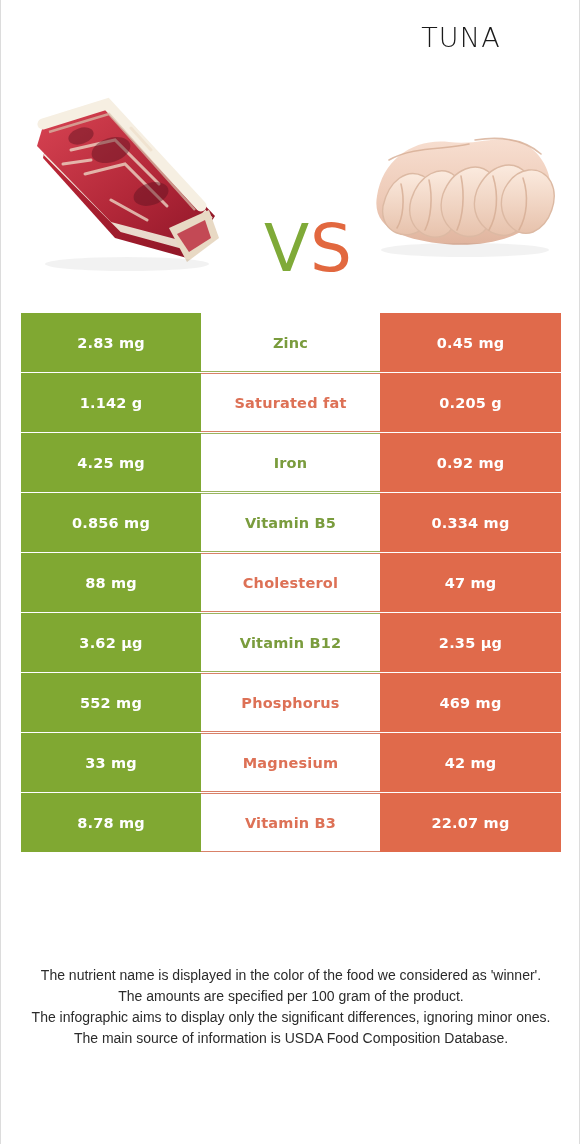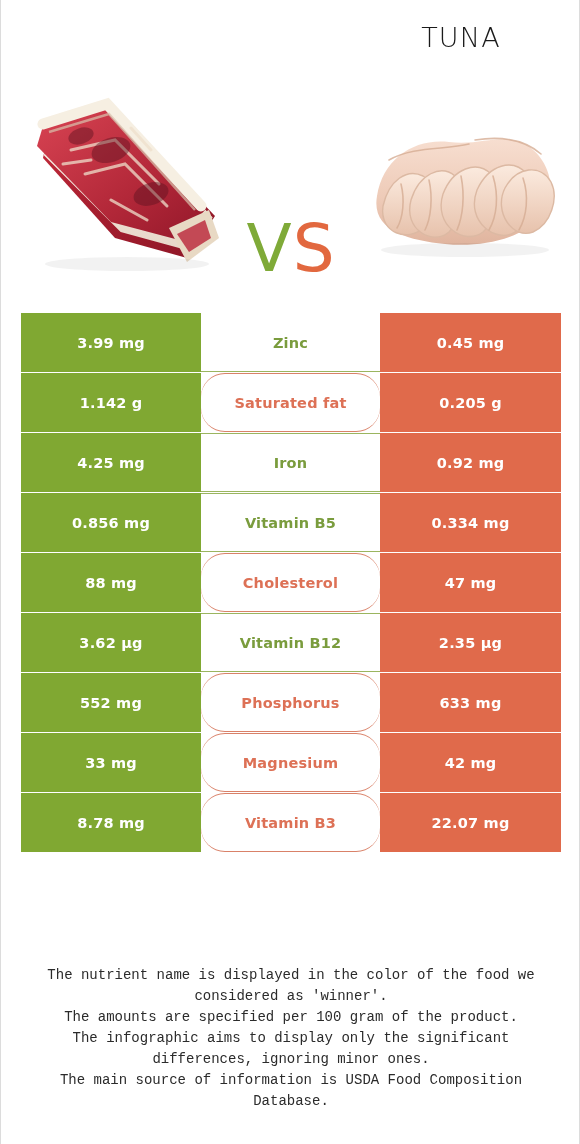--- a/index.html
+++ b/index.html
@@ -56,21 +56,21 @@
     height: 208px;
   }
   .food-left  { left: 18px;  width: 220px; }
   .food-right { left: 352px; width: 218px; }
 
   .vs {
     position: absolute;
     left: 228px;
     top: 128px;
     width: 124px;
-    text-align: center;
+    text-align: right;
     font-size: 66px;
     font-weight: 400;
     letter-spacing: 1px;
     font-family: "DejaVu Sans", sans-serif;
     line-height: 1;
   }
   .vs .v { color: #7faa38; }
   .vs .s { color: #e2683f; }
 
   
@@ -120,35 +120,34 @@
   }
   .cell-mid.win-left {
     color: #7a9c3d;
     border-top-color: #9bb55f;
     border-bottom-color: #9bb55f;
   }
   .cell-mid.win-right {
     color: #dd7156;
     border-top-color: #d98168;
     border-bottom-color: #d98168;
-    border-radius: 24px;
   }
   .row:first-child .cell-mid { border-top-color: transparent; }
 
   
   .footer {
     position: absolute;
     left: 28px;
     top: 965px;
     width: 524px;
     text-align: center;
     font-size: 14px;
     line-height: 21px;
     color: #2b2b2b;
-    font-family: Liberation Mono, monospace;
+    font-family: Liberation Sans, sans-serif;
   }
   .footer p { margin: 0; }
 </style>
 </head>
 <body>
 
 <div class="titles">
   <div class="title title-right">Tuna</div>
 </div>
 
@@ -239,21 +238,21 @@
         <path d="M36 72 C60 58 92 62 116 56"></path>
         <path d="M122 52 C148 48 172 52 188 66"></path>
       </g>
       <ellipse cx="112" cy="162" rx="84" ry="7" fill="#000" opacity="0.05"></ellipse>
     </svg>
   </div>
 </div>
 
 <div class="table">
     <div class="row">
-      <div class="cell cell-left">3.99 mg</div>
+      <div class="cell cell-left">2.83 mg</div>
       <div class="cell cell-mid win-left">Zinc</div>
       <div class="cell cell-right">0.45 mg</div>
     </div>
     <div class="row">
       <div class="cell cell-left">1.142 g</div>
       <div class="cell cell-mid win-right">Saturated fat</div>
       <div class="cell cell-right">0.205 g</div>
     </div>
     <div class="row">
       <div class="cell cell-left">4.25 mg</div>
@@ -271,21 +270,21 @@
       <div class="cell cell-right">47 mg</div>
     </div>
     <div class="row">
       <div class="cell cell-left">3.62 µg</div>
       <div class="cell cell-mid win-left">Vitamin B12</div>
       <div class="cell cell-right">2.35 µg</div>
     </div>
     <div class="row">
       <div class="cell cell-left">552 mg</div>
       <div class="cell cell-mid win-right">Phosphorus</div>
-      <div class="cell cell-right">633 mg</div>
+      <div class="cell cell-right">469 mg</div>
     </div>
     <div class="row">
       <div class="cell cell-left">33 mg</div>
       <div class="cell cell-mid win-right">Magnesium</div>
       <div class="cell cell-right">42 mg</div>
     </div>
     <div class="row">
       <div class="cell cell-left">8.78 mg</div>
       <div class="cell cell-mid win-right">Vitamin B3</div>
       <div class="cell cell-right">22.07 mg</div>

